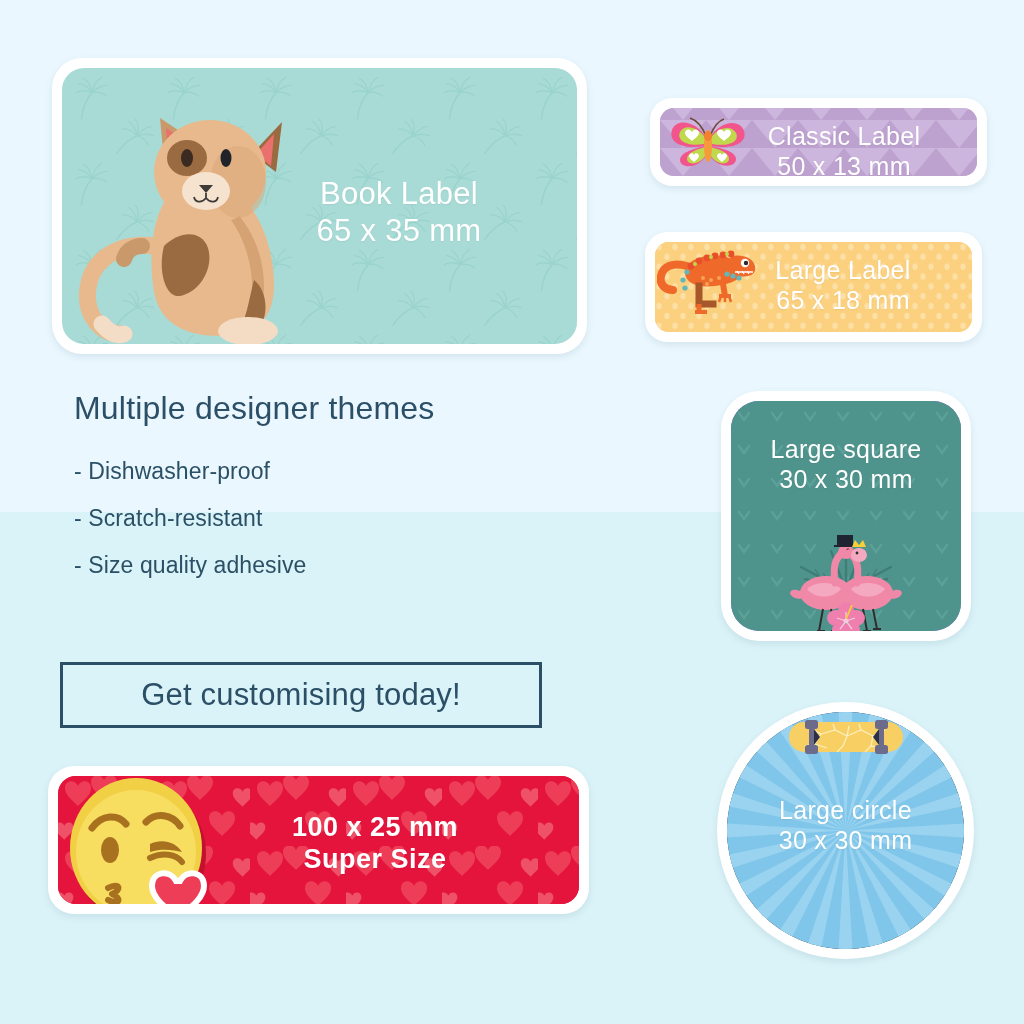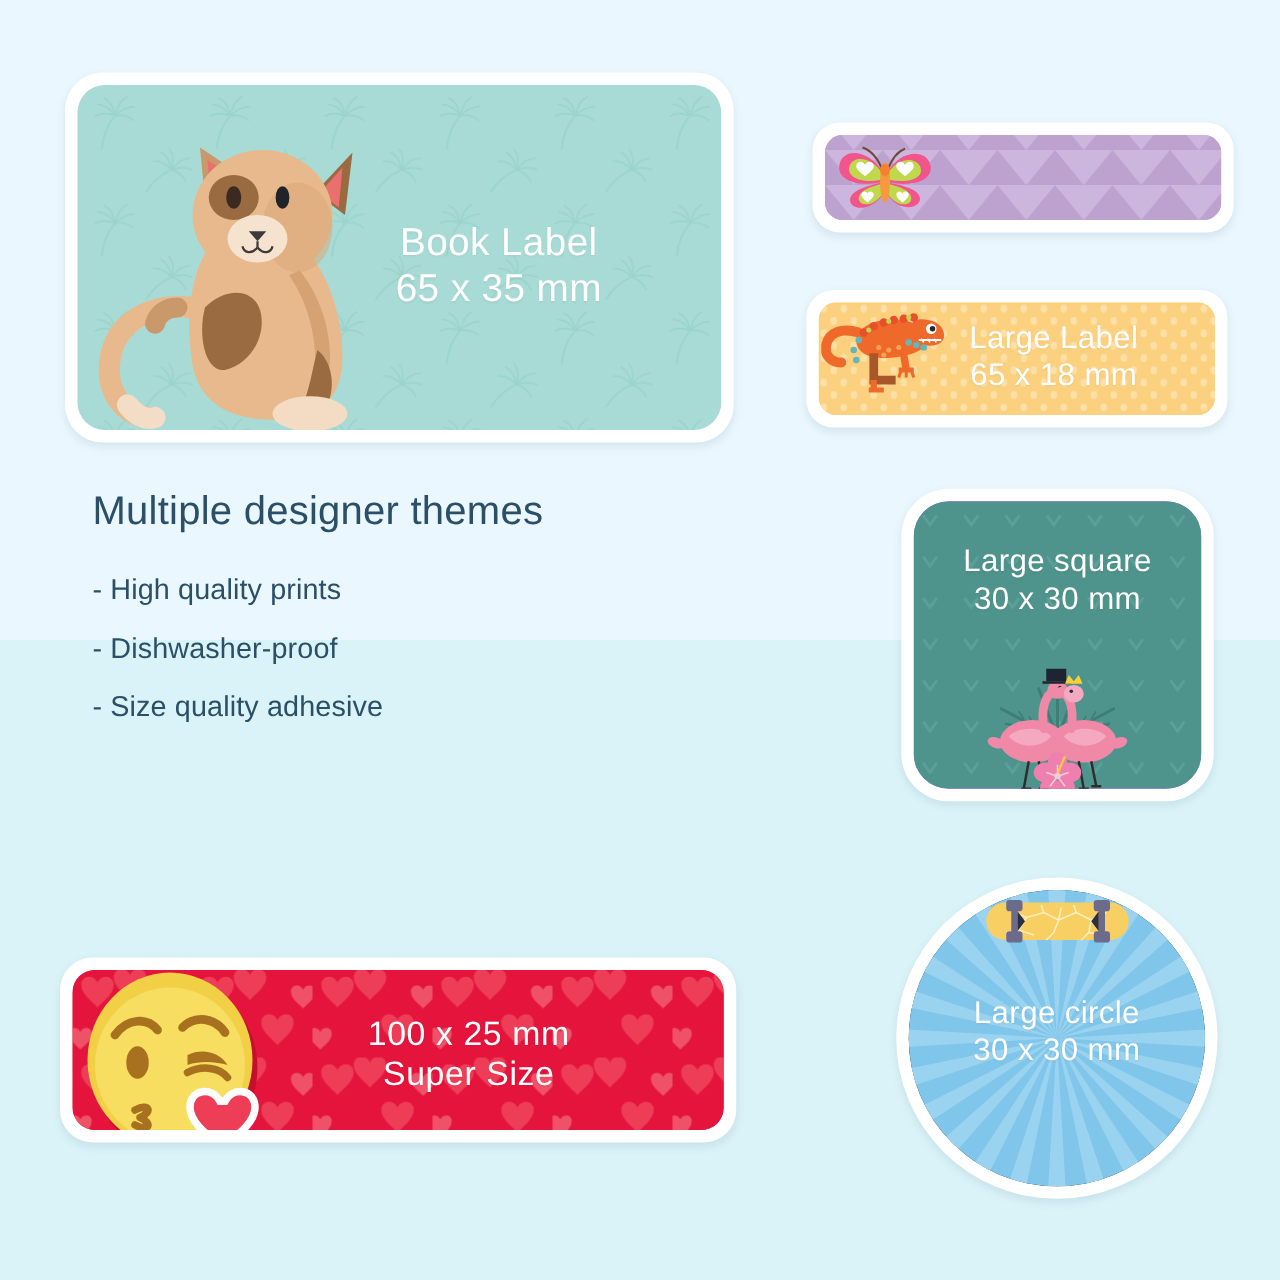--- a/index.html
+++ b/index.html
@@ -172,21 +172,21 @@
     border-radius: 26px;
   }
   #super-size > .inner {
     border-radius: 18px;
     background: #e4143c;
   }
   #super-size .label-text {
     right: 74px; top: 36px;
     width: 260px;
     font-size: 27px;
-    font-weight: 400;
+    font-weight: 700;
     letter-spacing: .5px;
   }
   .emoji-kiss {
     position: absolute;
     left: 6px; top: -4px;
     width: 160px; height: 155px;
   }
 
   
   #headline {
@@ -330,20 +330,22 @@
 
         <path d="M26,18 C24,14 19,15 19,19 C19,22 24,25 26,27 C28,25 33,22 33,19 C33,15 28,14 26,18 Z" fill="#fff"></path>
         <path d="M58,18 C56,14 51,15 51,19 C51,22 56,25 58,27 C60,25 65,22 65,19 C65,15 60,14 58,18 Z" fill="#fff"></path>
         <path d="M28,41 C27,38 23,39 23,42 C23,44 27,47 28,48 C29,47 33,44 33,42 C33,39 29,38 28,41 Z" fill="#fff"></path>
         <path d="M56,41 C55,38 51,39 51,42 C51,44 55,47 56,48 C57,47 61,44 61,42 C61,39 57,38 56,41 Z" fill="#fff"></path>
 
         <ellipse cx="42" cy="32" rx="4" ry="16" fill="#f79a3c"></ellipse>
         <ellipse cx="42" cy="22" rx="4" ry="5" fill="#f4812d"></ellipse>
       </svg>
 
+      <div class="label-text">Classic Label
+50 x 13 mm</div>
     </div>
   </div>
 
   <div class="sticker" id="large-label">
     <div class="inner">
       <svg style="position:absolute;inset:0;width:100%;height:100%" viewBox="0 0 317 73" preserveAspectRatio="none">
         <defs>
           <pattern id="dots" width="16" height="16" patternUnits="userSpaceOnUse">
             <rect width="16" height="16" fill="#fbd17f"></rect>
             <circle cx="4" cy="4" r="2.6" fill="#fde0a8"></circle>
@@ -585,19 +587,22 @@
       </svg>
 
       <div class="label-text">100 x 25 mm
 Super Size</div>
     </div>
   </div>
 
   <div id="headline">Multiple designer themes</div>
 
   <ul id="feature-list">
-    <li>- High quality prints</li>
     <li>- Dishwasher-proof</li>
+    <li>- Scratch-resistant</li>
     <li>- Size quality adhesive</li>
   </ul>
 
+  <div id="cta-box">
+    <span>Get customising today!</span>
+  </div>
 
 </div>
 
 </body></html>

